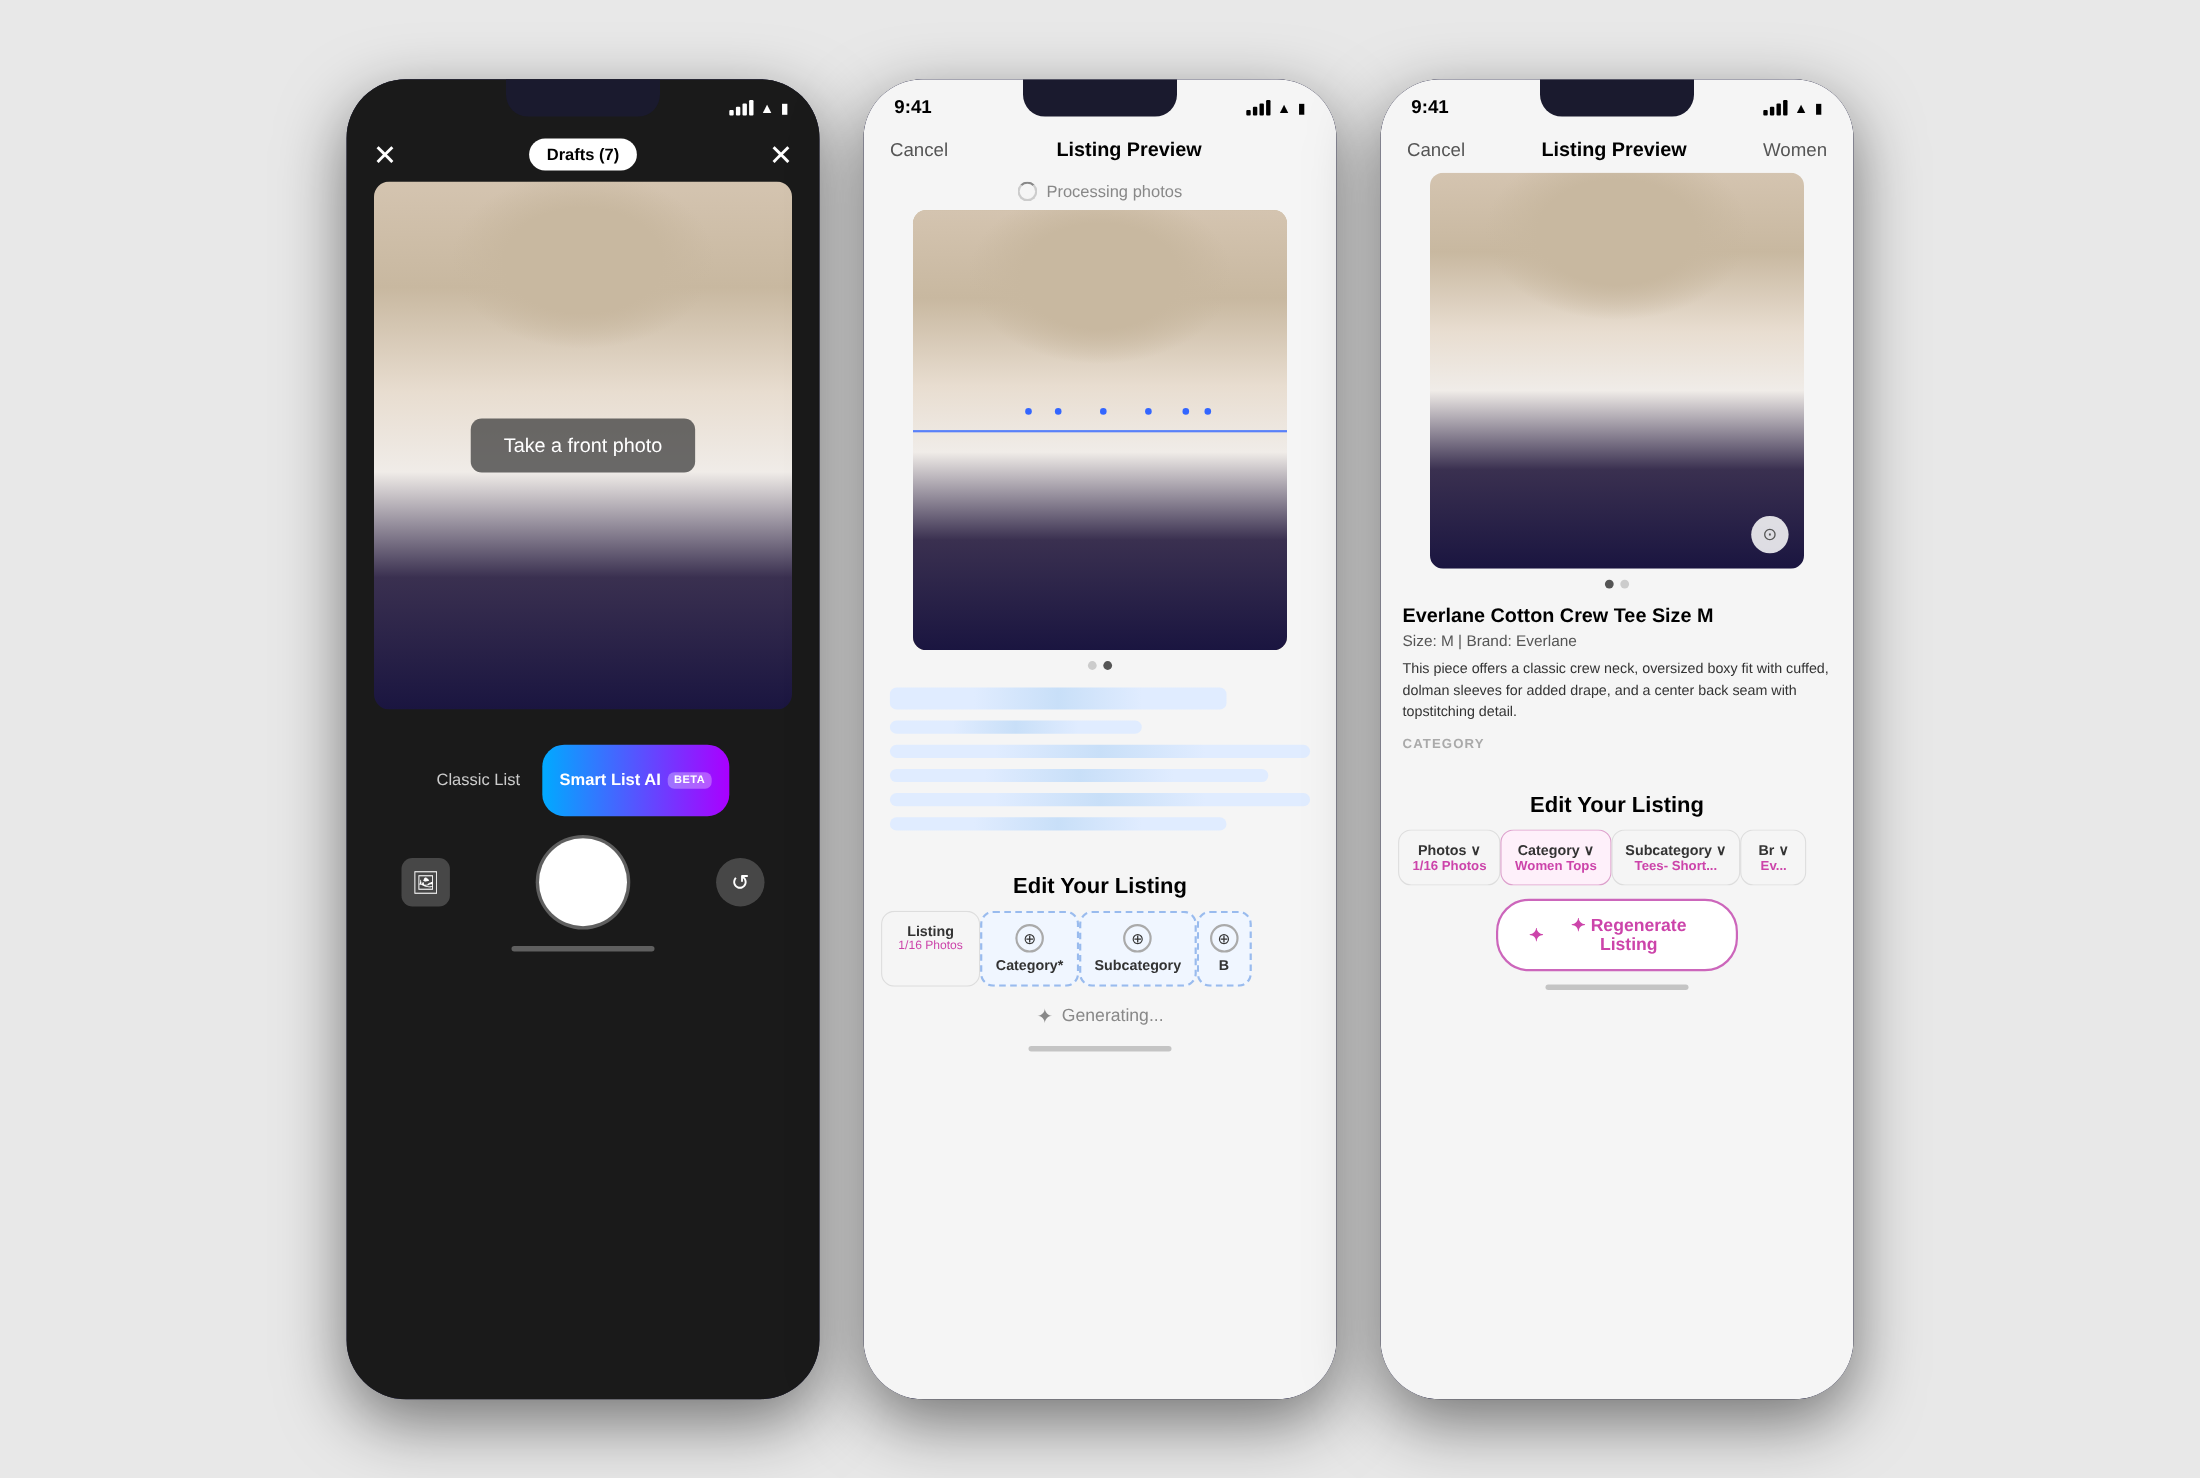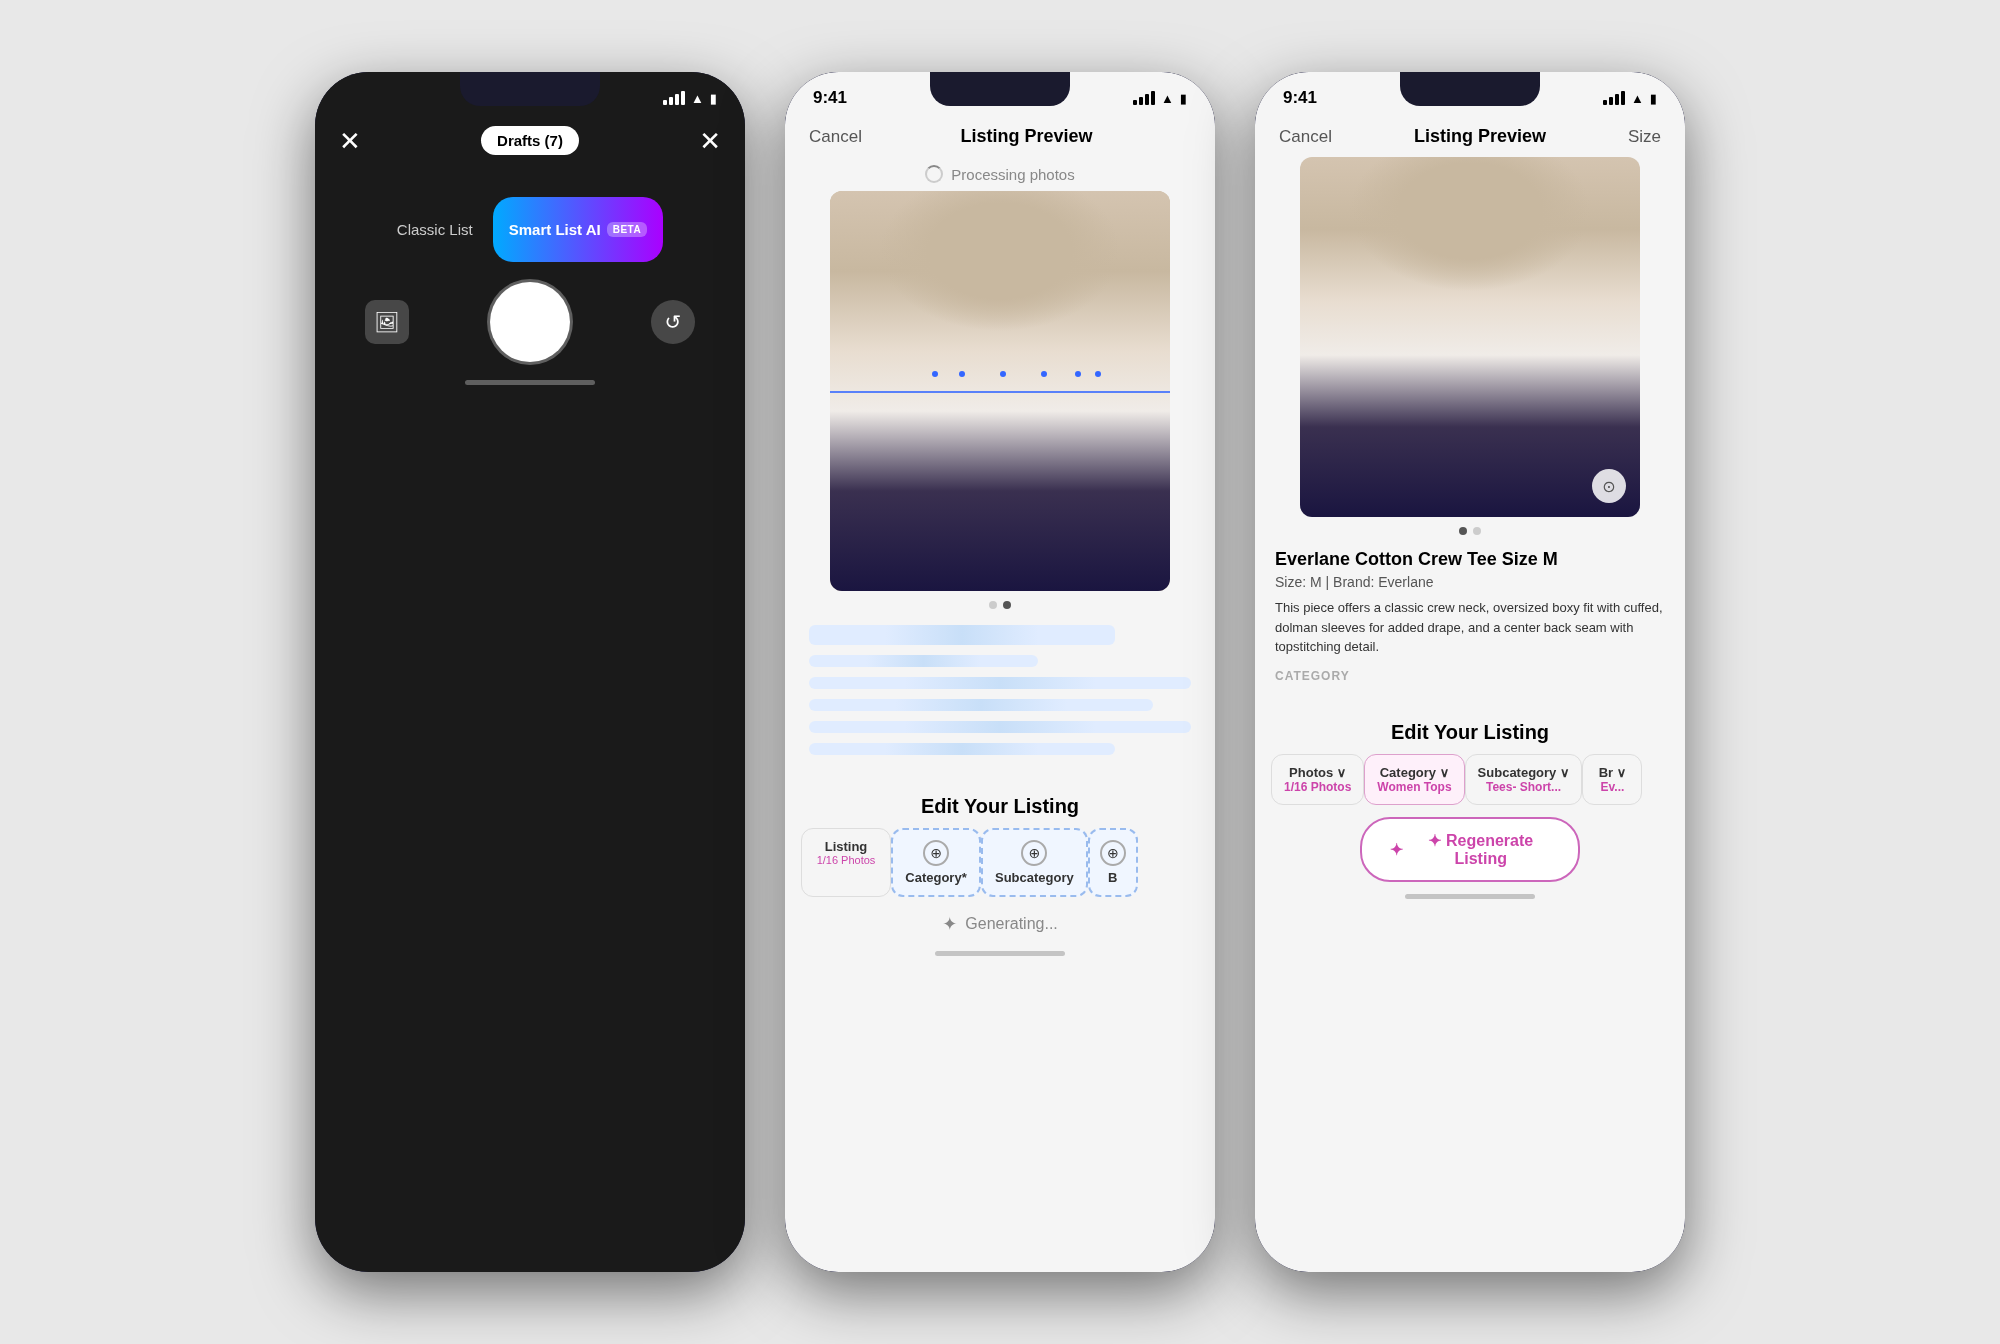--- a/index.html
+++ b/index.html
@@ -540,20 +540,24 @@
         <span class="battery-icon">▮</span>
       </div>
     </div>
 
     <div class="camera-header">
       <button class="camera-close-btn">✕</button>
       <div class="drafts-badge">Drafts (7)</div>
       <button class="camera-flash-btn">✕</button>
     </div>
 
+    <div class="camera-viewfinder">
+      <div class="camera-overlay-person"></div>
+      <div class="photo-overlay-label">Take a front photo</div>
+    </div>
 
     <div class="camera-mode-row">
       <span class="mode-classic">Classic List</span>
       <div class="mode-smart">
         <span>Smart List AI</span>
         <span class="beta-badge">BETA</span>
       </div>
     </div>
 
     <div class="camera-controls">
@@ -669,21 +673,21 @@
           <div class="signal-bar" style="height:14px; background:#000"></div>
         </div>
         <span class="wifi-icon" style="color:#000;">▲</span>
         <span class="battery-icon" style="color:#000;">▮</span>
       </div>
     </div>
 
     <div class="nav-bar">
       <span class="nav-cancel">Cancel</span>
       <span class="nav-title">Listing Preview</span>
-      <span class="nav-next" style="color:#555; font-size:17px;">Size</span>
+      <span class="nav-next" style="color:#555; font-size:17px;">Women</span>
     </div>
 
     <div class="photo-scroll-area">
       <div class="listing-photo-container" style="height:360px;">
         <div class="camera-overlay-person" style="width:100%;height:100%;"></div>
         <div class="photo-edit-icon">⊙</div>
       </div>
       <div class="photo-dots-indicator">
         <div class="dot-ind active"></div>
         <div class="dot-ind"></div>

